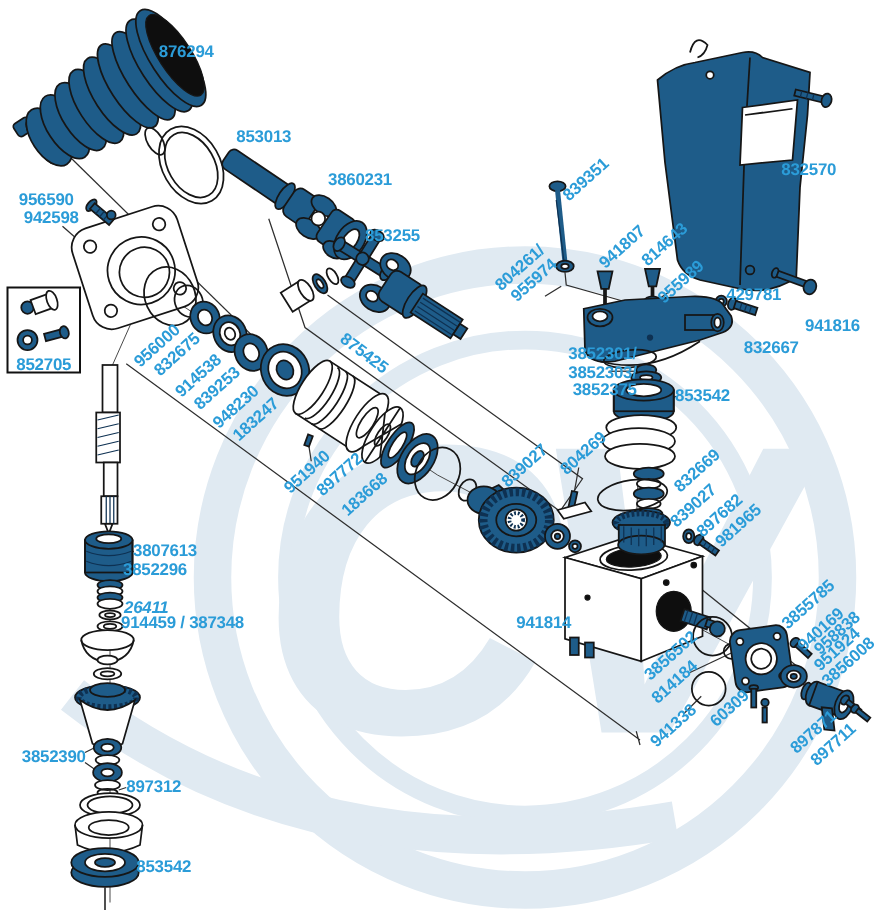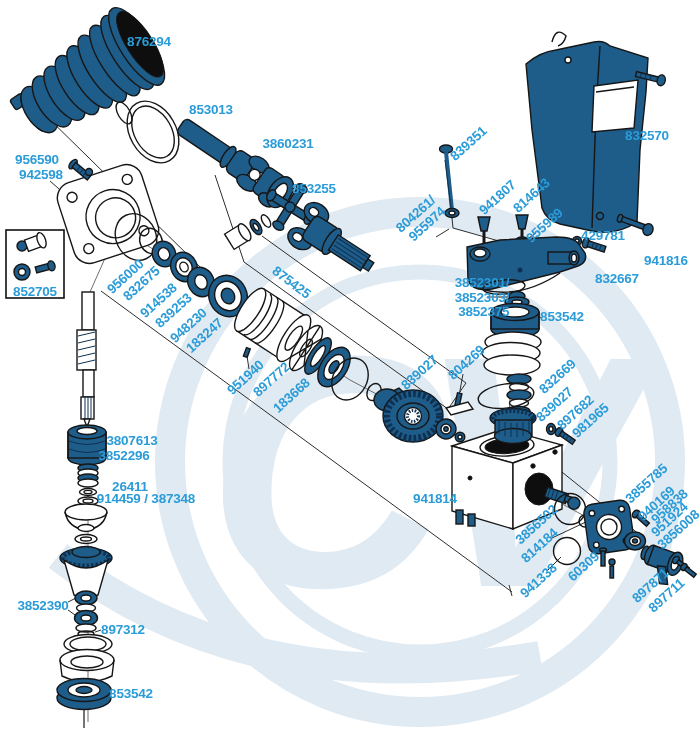--- a/index.html
+++ b/index.html
@@ -537,19 +537,19 @@
       <div class="label" style="left: 584px; top: 567px; --r: -42deg;">60309</div>
       <div class="label" style="left: 647px; top: 484px; --r: -42deg;">3855785</div>
       <div class="label" style="left: 657px; top: 504px; --r: -42deg;">940169</div>
       <div class="label" style="left: 670px; top: 507px; --r: -42deg;">958838</div>
       <div class="label" style="left: 670px; top: 520px; --r: -42deg;">951924</div>
       <div class="label" style="left: 679px; top: 530px; --r: -42deg;">3856008</div>
       <div class="label" style="left: 651px; top: 586px; --r: -42deg;">897871</div>
       <div class="label" style="left: 667px; top: 596px; --r: -42deg;">897711</div>
       <div class="label" style="left: 132px; top: 441px; --r: 0deg;">3807613</div>
       <div class="label" style="left: 124px; top: 456px; --r: 0deg;">3852296</div>
-      <div class="label" style="left: 130px; top: 487px; --r: 0deg;">26411</div>
+      <div class="label" style="left: 117px; top: 487px; font-style: italic; --r: 0deg;">26411</div>
       <div class="label" style="left: 146px; top: 499px; --r: 0deg;">914459 / 387348</div>
       <div class="label" style="left: 43px; top: 606px; --r: 0deg;">3852390</div>
       <div class="label" style="left: 123px; top: 630px; --r: 0deg;">897312</div>
       <div class="label" style="left: 131px; top: 694px; --r: 0deg;">853542</div>
     </div>
 </div>
 
 </body></html>

